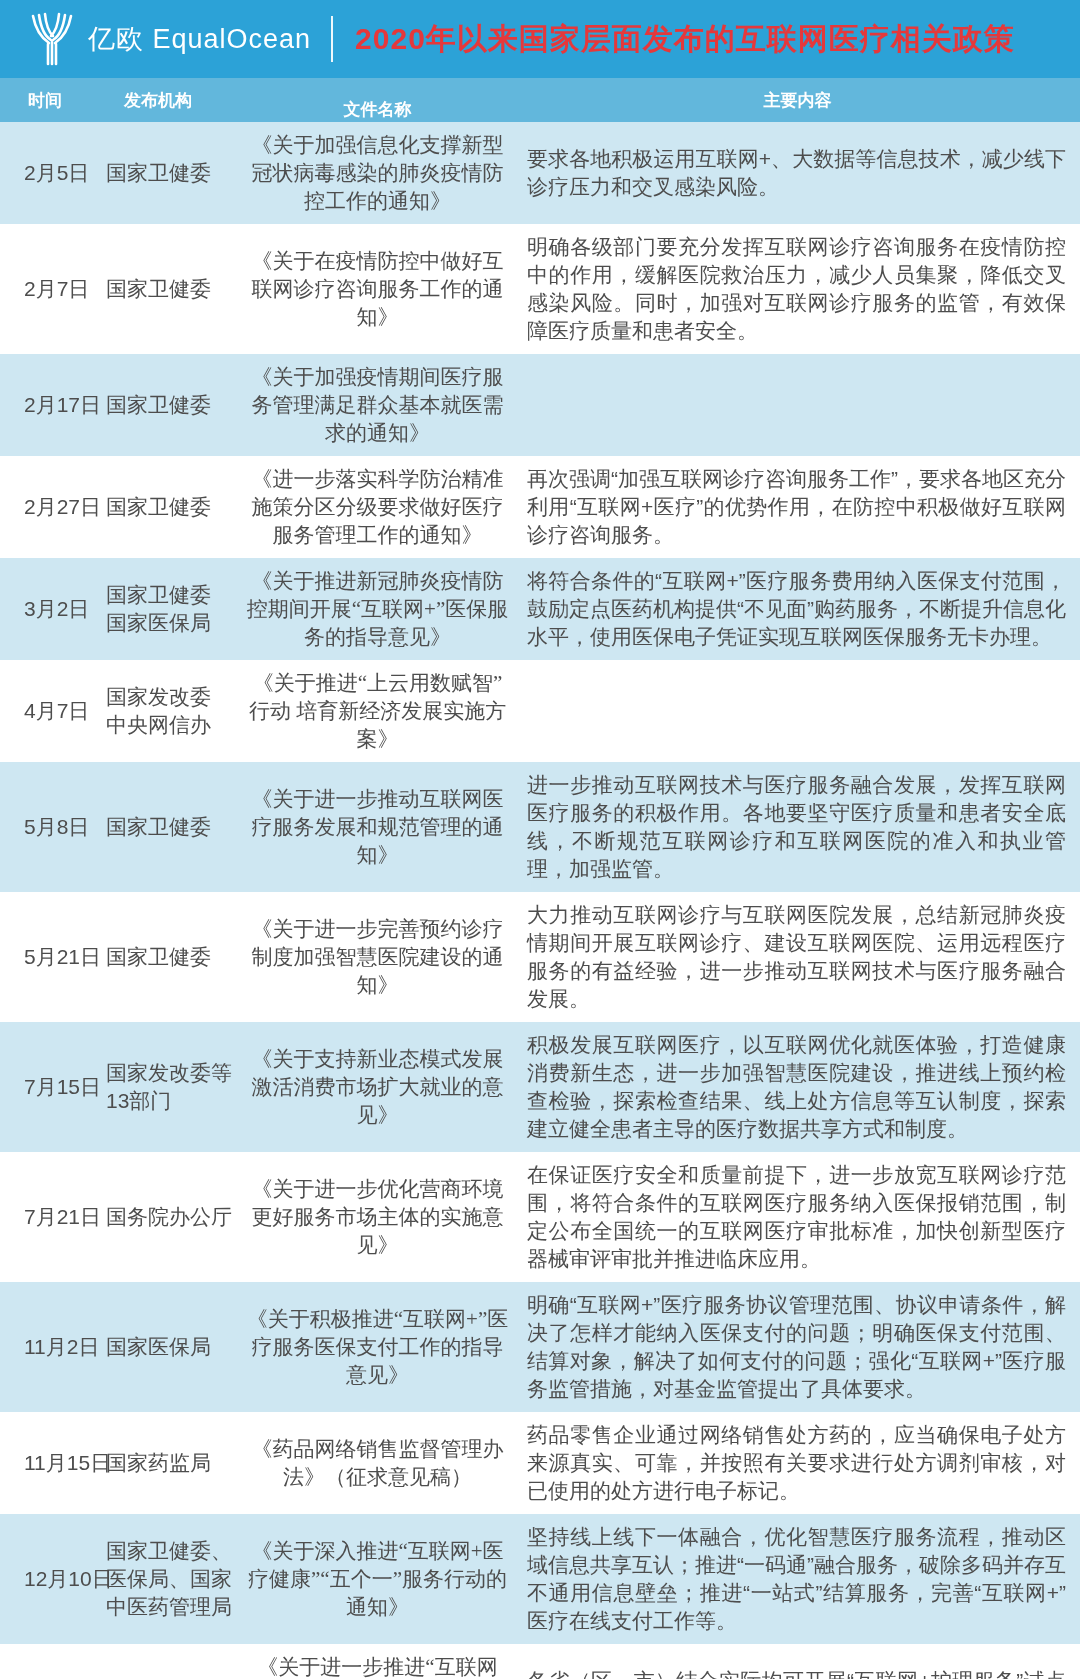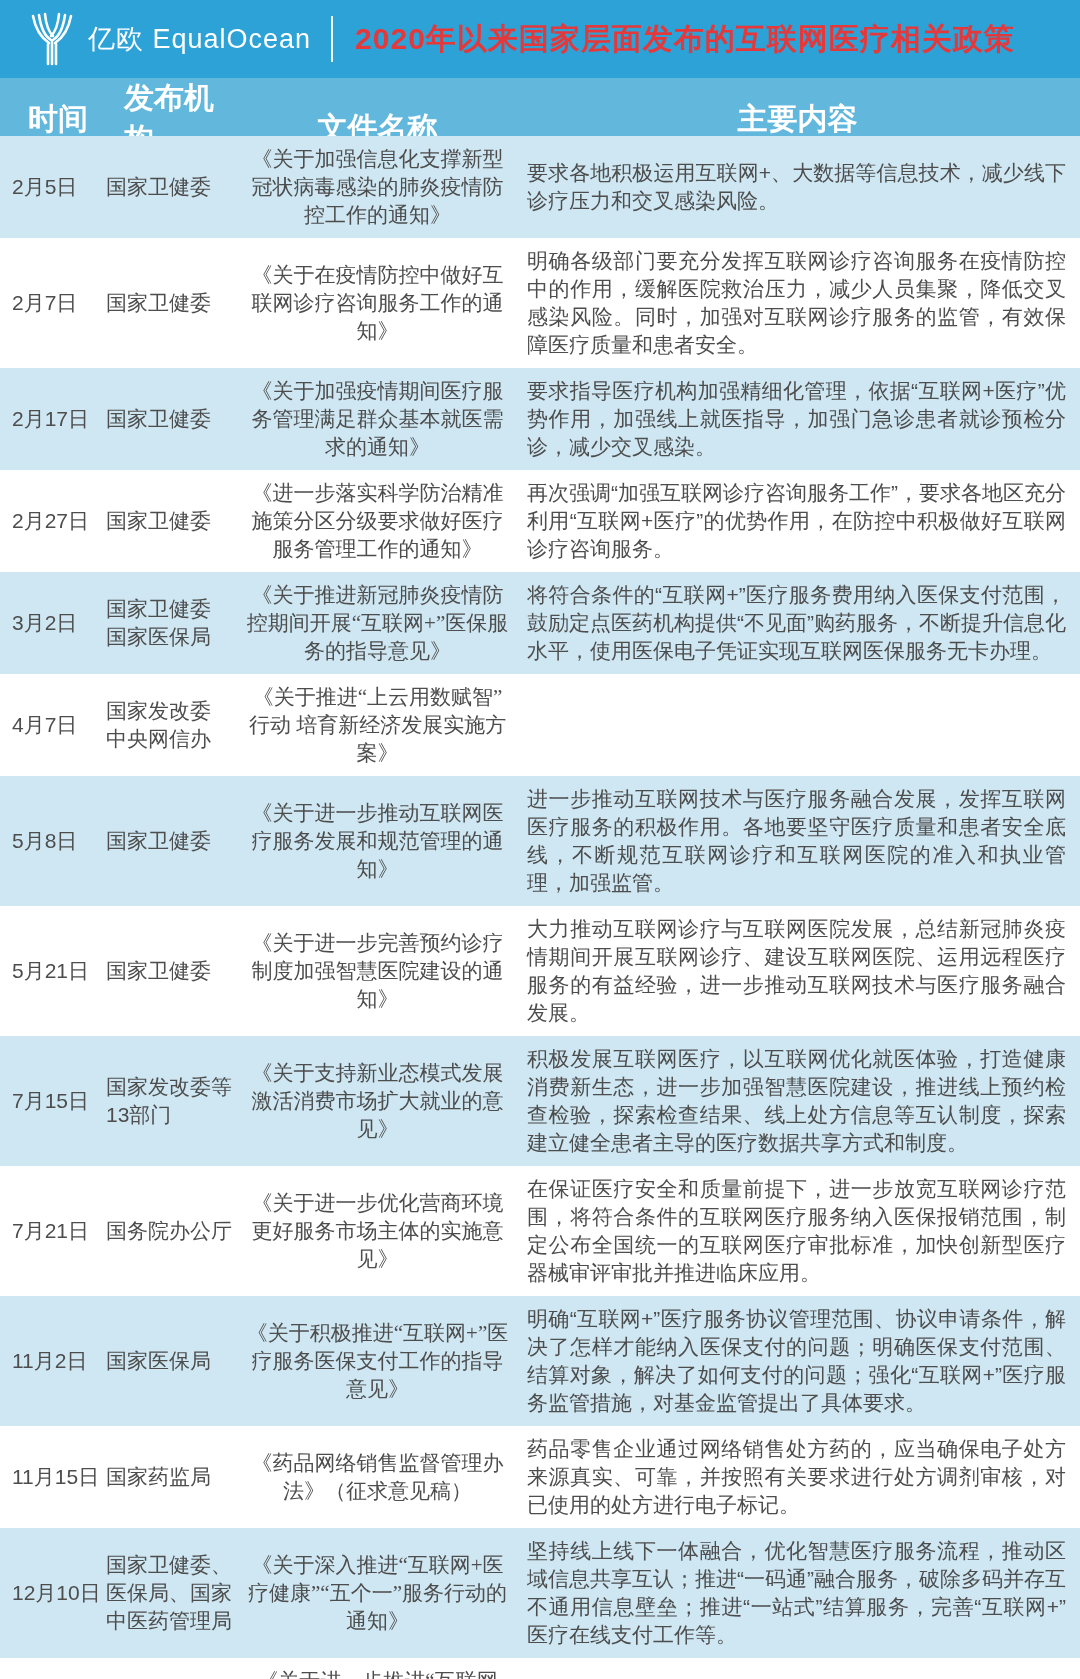--- a/index.html
+++ b/index.html
@@ -51,39 +51,39 @@
     letter-spacing:1px;
     white-space:nowrap;
   }
   
   .thead,.row{
     display:grid;
     grid-template-columns:98px 142px 275px 1fr;
     align-items:center;
   }
   .thead{
-    height:58px;
+    height:44px;
     background:var(--header-bg);
     color:#fff;
     font-weight:bold;
-    font-size:30px;
+    font-size:17px;
     flex:0 0 auto;
   }
   .h-date{padding-left:28px;}
   .h-agency{padding-left:26px;}
   .h-doc{text-align:center;margin-top:18px;}
   .h-content{text-align:center;}
   .tbody{flex:1 0 auto;display:flex;flex-direction:column;justify-content:space-evenly;}
   .row.shaded{background:var(--stripe-bg);}
   .cell{
     font-size:21px;
     line-height:28px;
     padding:9px 0;
   }
-  .c-date{padding-left:12px;white-space:nowrap;}
+  .c-date{padding-left:24px;white-space:nowrap;}
   .c-agency{padding-left:8px;padding-right:6px;white-space:pre-line;word-break:break-all;}
   .c-doc{text-align:center;padding:9px 4px;font-family:Liberation Serif, serif;}
   .c-content{padding:9px 14px 9px 12px;text-align:justify;text-justify:inter-ideograph;}
 </style>
 </head>
 <body>
 
 <div class="page">
 
   <header class="banner">
@@ -124,21 +124,20 @@
       <div class="row">
     <div class="cell c-date">2月7日</div>
     <div class="cell c-agency">国家卫健委</div>
     <div class="cell c-doc">《关于在疫情防控中做好互联网诊疗咨询服务工作的通知》</div>
     <div class="cell c-content">明确各级部门要充分发挥互联网诊疗咨询服务在疫情防控中的作用，缓解医院救治压力，减少人员集聚，降低交叉感染风险。同时，加强对互联网诊疗服务的监管，有效保障医疗质量和患者安全。</div>
   </div>
       <div class="row shaded">
     <div class="cell c-date">2月17日</div>
     <div class="cell c-agency">国家卫健委</div>
     <div class="cell c-doc">《关于加强疫情期间医疗服务管理满足群众基本就医需求的通知》</div>
-    <div class="cell c-content">要求指导医疗机构加强精细化管理，依据“互联网+医疗”优势作用，加强线上就医指导，加强门急诊患者就诊预检分诊，减少交叉感染。</div>
   </div>
       <div class="row">
     <div class="cell c-date">2月27日</div>
     <div class="cell c-agency">国家卫健委</div>
     <div class="cell c-doc">《进一步落实科学防治精准施策分区分级要求做好医疗服务管理工作的通知》</div>
     <div class="cell c-content">再次强调“加强互联网诊疗咨询服务工作”，要求各地区充分利用“互联网+医疗”的优势作用，在防控中积极做好互联网诊疗咨询服务。</div>
   </div>
       <div class="row shaded">
     <div class="cell c-date">3月2日</div>
     <div class="cell c-agency">国家卫健委

